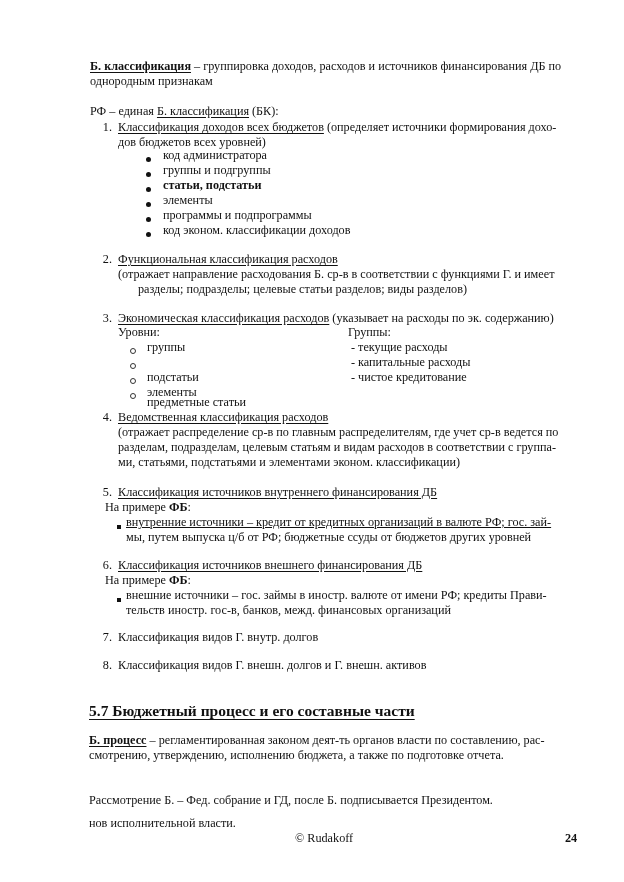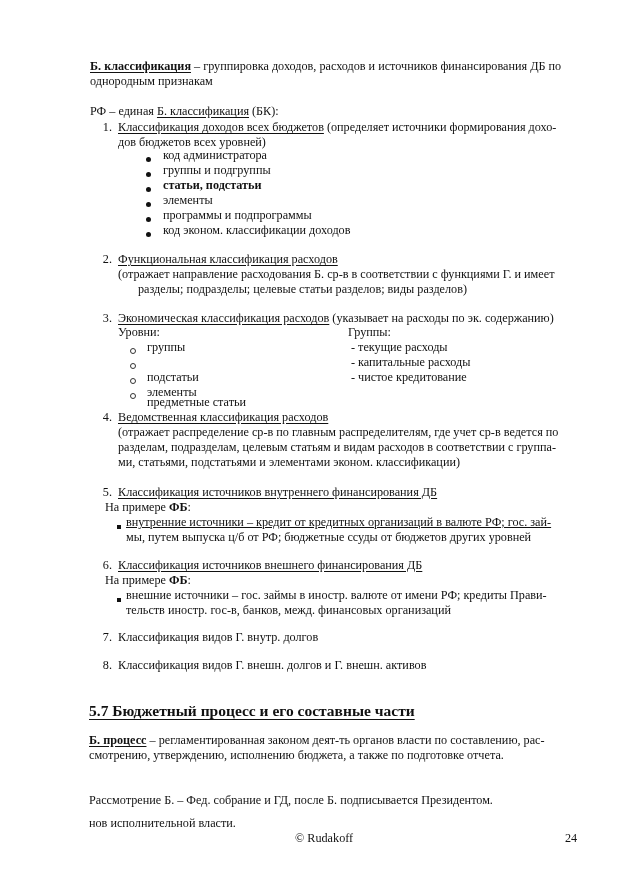--- a/index.html
+++ b/index.html
@@ -124,14 +124,14 @@
   <div class="abs h2" style="left:89px;top:703px;">5.7 Бюджетный процесс и его составные части</div>
 
   <div class="abs" style="left:89px;top:733px;">
     <span class="b u">Б. процесс</span><span> – регламентированная законом деят-ть органов власти по составлению, рас-</span>
   </div>
   <div class="abs" style="left:89px;top:748px;">смотрению, утверждению, исполнению бюджета, а также по подготовке отчета.</div>
   <div class="abs" style="left:89px;top:816px;">нов исполнительной власти.</div>
   <div class="abs" style="left:89px;top:793px;">Рассмотрение Б. – Фед. собрание и ГД, после Б. подписывается Президентом.</div>
 
   <div class="abs" style="left:295px;top:831px;">© Rudakoff</div>
-  <div class="abs" style="left:565px;top:831px;">24</div>
+  <div class="abs" style="left:565px;top:831px;font-weight:bold;">24</div>
 </div>
 
 </body></html>

